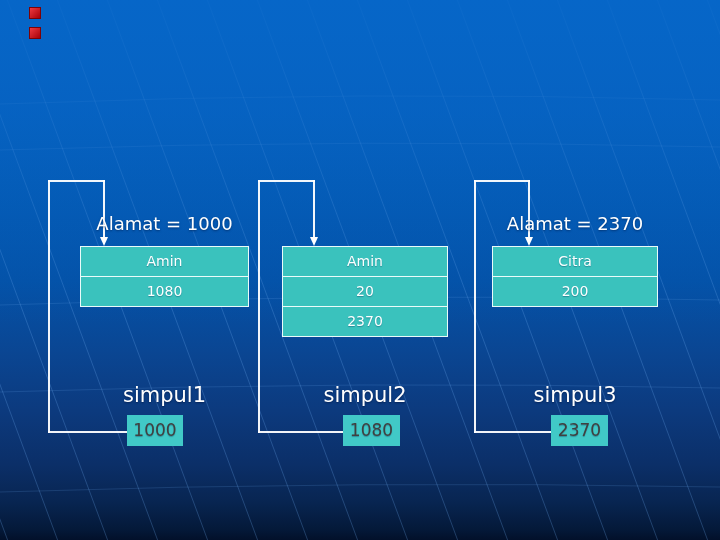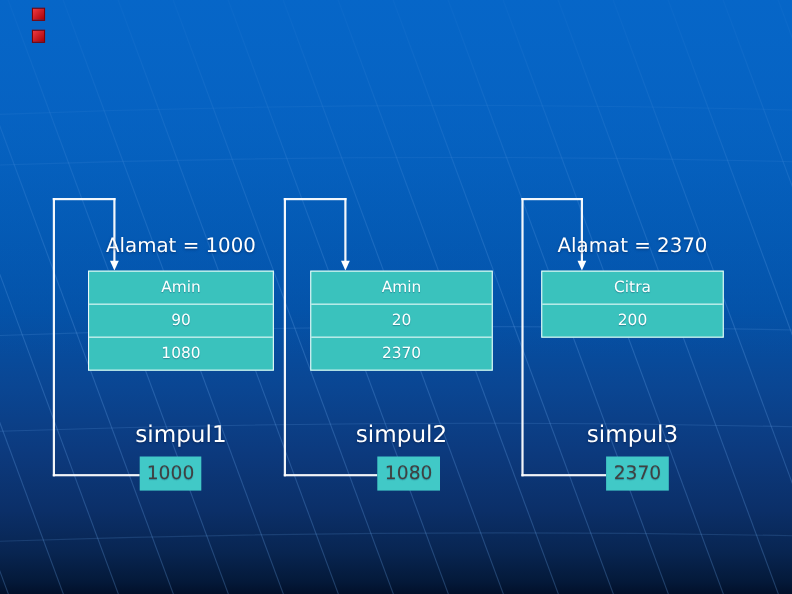--- a/index.html
+++ b/index.html
@@ -105,21 +105,20 @@
   <div class="bullet b2"></div>
 
   <div class="wline loop-left n1"></div>
   <div class="wline loop-top n1"></div>
   <div class="wline stem n1"></div>
   <div class="arrowhead n1"></div>
   <div class="wline loop-bottom n1"></div>
   <div class="alamat n1">Alamat = 1000</div>
   <div class="ntable n1">
     <div class="cell">Amin</div>
-    <div class="cell">90</div>
     <div class="cell">1080</div>
   </div>
   <div class="simpul n1">simpul1</div>
   <div class="addr n1">1000</div>
 
   <div class="wline loop-left n2"></div>
   <div class="wline loop-top n2"></div>
   <div class="wline stem n2"></div>
   <div class="arrowhead n2"></div>
   <div class="wline loop-bottom n2"></div>

